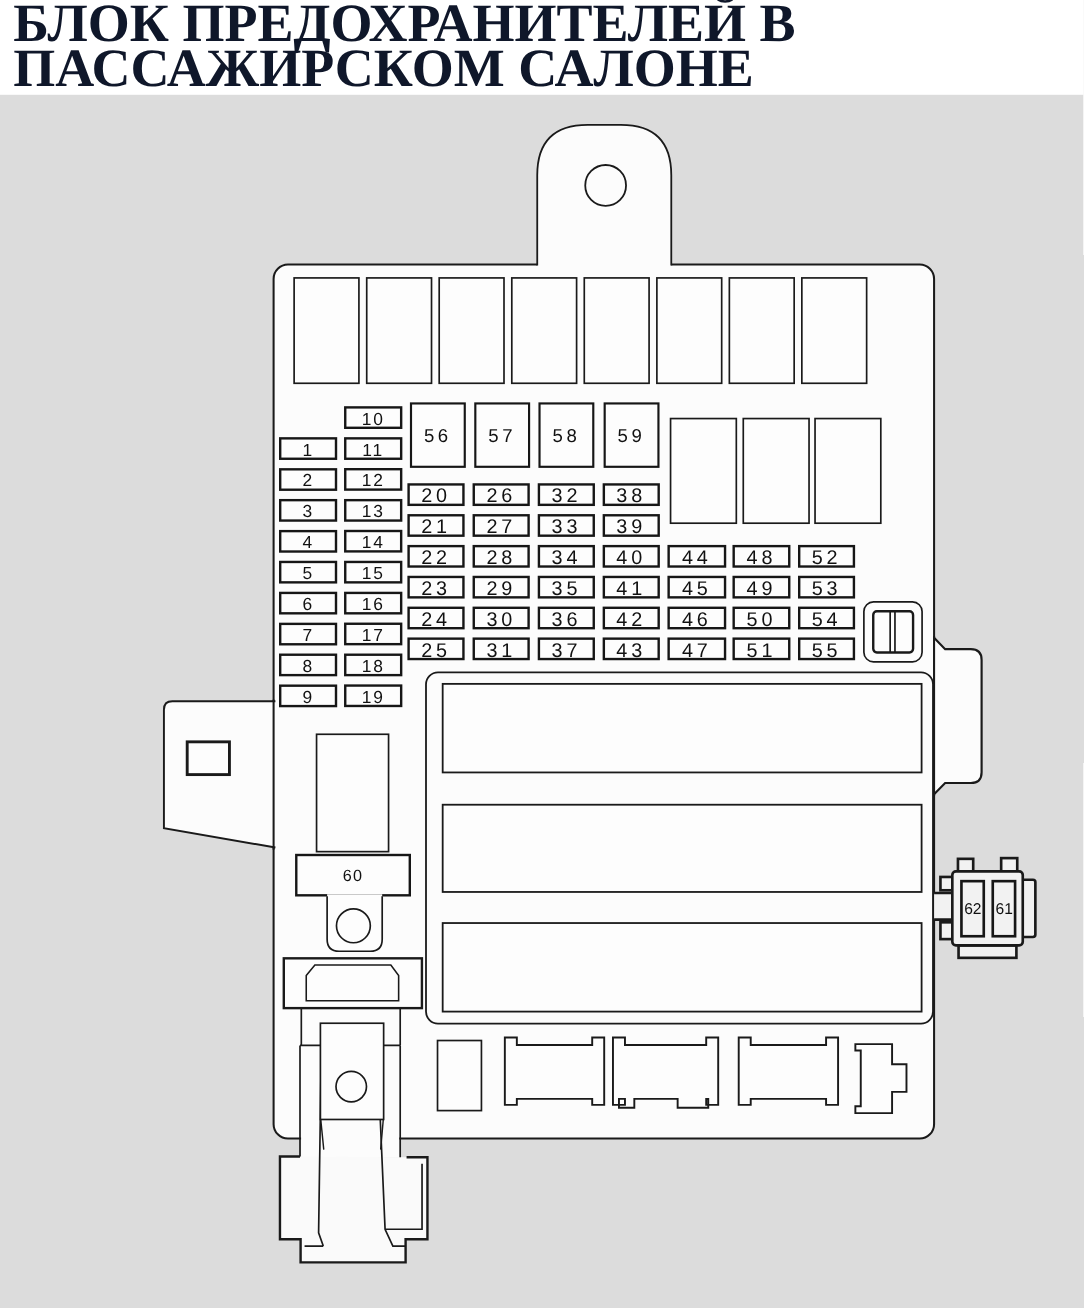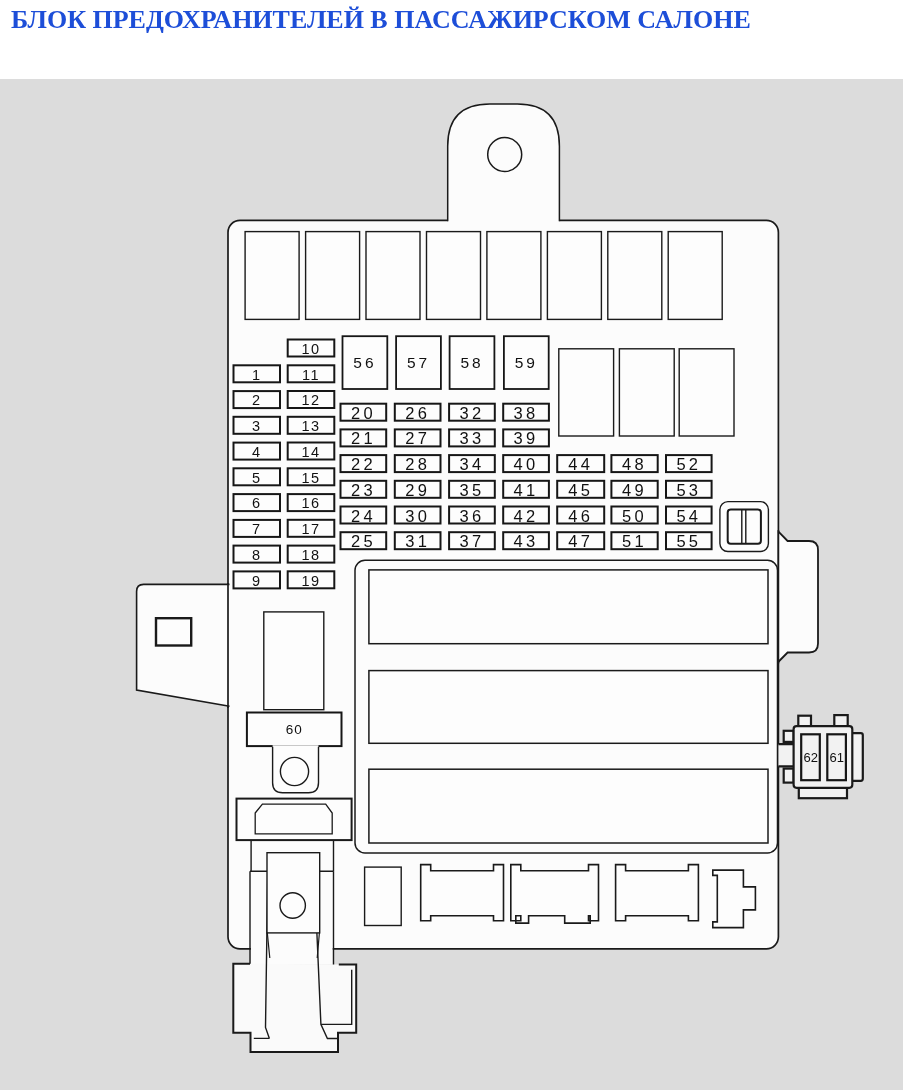--- a/index.html
+++ b/index.html
@@ -1,17 +1,17 @@
 <!DOCTYPE html>
 <html><head>
 <meta charset="utf-8">
 <style>
 html,body{margin:0;padding:0;background:#ffffff;}
 #page{position:relative;width:903px;height:1090px;overflow:hidden;font-family:"Liberation Sans",sans-serif;}
-#title{position:absolute;left:11px;top:1.2px;width:880px;font-family:"Liberation Serif",serif;font-weight:bold;font-size:26px;line-height:37.6px;color:#1d4ed8;letter-spacing:0px;}
+#title{position:absolute;left:11px;top:1.2px;width:880px;font-family:"Liberation Serif",serif;font-weight:bold;font-size:45px;line-height:37.6px;color:#0f172a;letter-spacing:0px;}
 svg text{font-family:"Liberation Sans",sans-serif;fill:#111;}
 </style>
 </head>
 <body>
 <div id="page">
 
 <div id="title">БЛОК ПРЕДОХРАНИТЕЛЕЙ В ПАССАЖИРСКОМ САЛОНЕ</div>
 <svg width="903" height="1090" viewBox="0 0 903 1090" style="position:absolute;left:0;top:0">
 
 <rect x="0" y="79" width="903" height="1011" fill="#dcdcdc"></rect>

